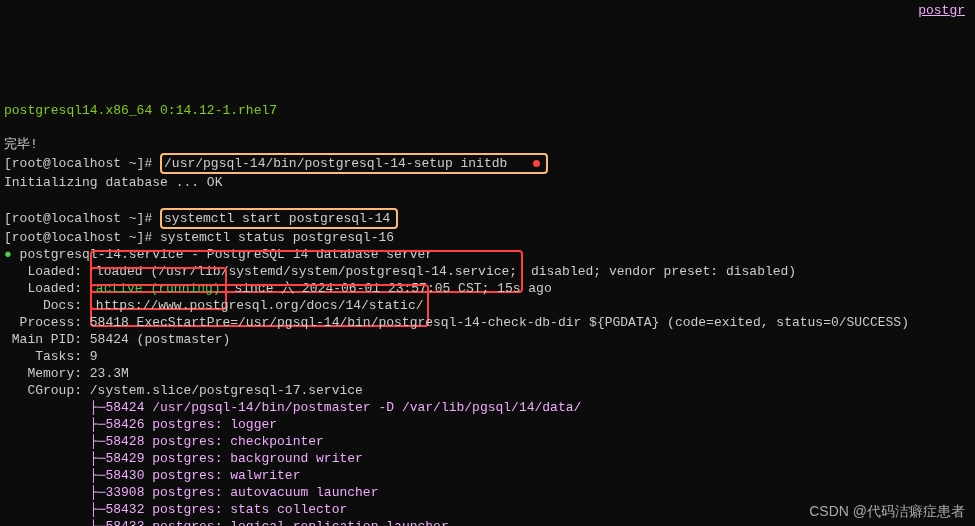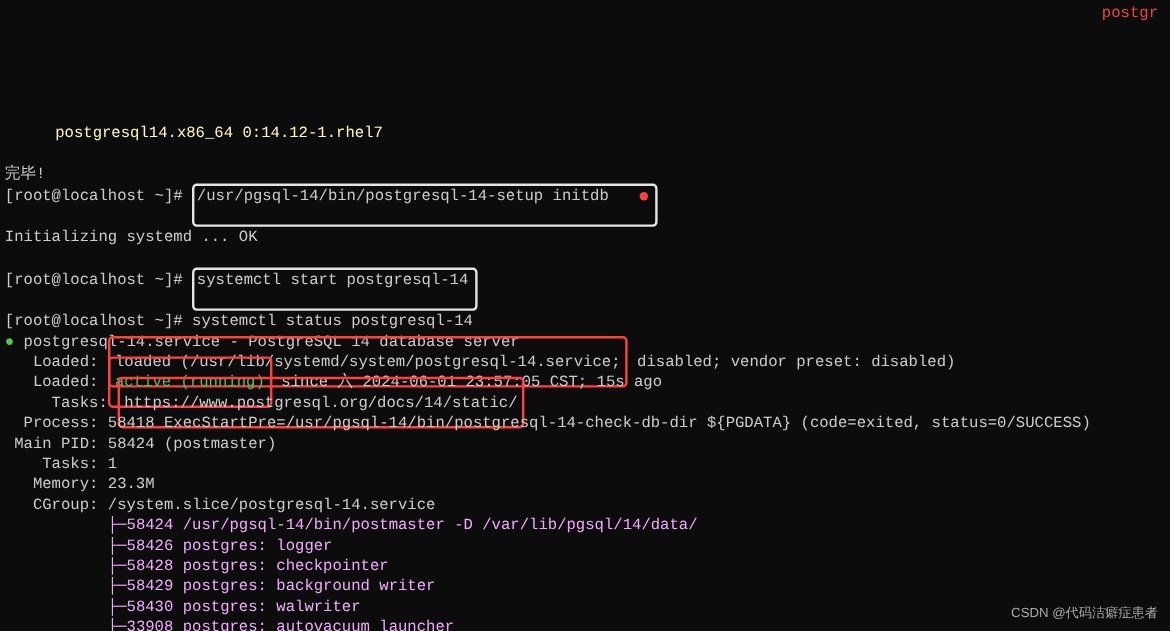--- a/index.html
+++ b/index.html
@@ -10,23 +10,23 @@
     font-family: Consolas, "Courier New", monospace;
     font-size: 13px;
     line-height: 17px;
     width: 975px;
     height: 526px;
     overflow: hidden;
     white-space: pre;
   }
   .term { padding: 0 4px 4px 4px; }
   .highlight-box {
-    border: 2px solid #e5e5e5;
+    border: 2px solid #fdba74;
     border-radius: 4px;
-    padding: 0 6px 15px 2px;
+    padding: 0 6px 0 2px;
     display: inline-block;
   }
   .red-dot {
     display:inline-block;
     width:7px;height:7px;border-radius:50%;
     background:#ff4040;margin-left:10px;vertical-align:middle;
   }
   .greenb { color: #4ec94e; font-weight: normal; }
   .bullet { color: #4ec94e; }
   .tree { color: #f0abfc; }
@@ -34,54 +34,53 @@
     border: 2px solid #ff4040;
     border-radius: 4px;
     padding: 12px 4px;
   }
   .watermark {
     position: absolute;
     right: 10px;
     bottom: 6px;
     color: #aaaaaa;
     font-family: sans-serif;
-    font-size: 11px;
+    font-size: 14px;
   }
   .top-cut {
-    color:#fef9c3;
-    margin-left:42px;
+    color:#84cc16;
   }
   .semi-right {
-    position:absolute; top:2px; right:10px; color:#ef4444;
+    position:absolute; top:2px; right:10px; color:#f0abfc;text-decoration:underline;
   }
 </style>
 </head>
 <body>
 
 
 
 <div class="semi-right">postgr</div>
 <div class="term">
 <span class="top-cut">postgresql14.x86_64 0:14.12-1.rhel7</span>
 
 <span>完毕!</span>
 <span>[root@localhost ~]# </span><span class="highlight-box"><span>/usr/pgsql-14/bin/postgresql-14-setup initdb</span>  <span class="red-dot"></span></span>
-<span>Initializing systemd ... OK</span>
+<span>Initializing database ... OK</span>
 
 <span>[root@localhost ~]# </span><span class="highlight-box"><span>systemctl start postgresql-14</span></span>
-<span>[root@localhost ~]# </span><span>systemctl status postgresql-14</span>
+<span>[root@localhost ~]# </span><span>systemctl status postgresql-16</span>
 <span class="bullet">●</span><span> postgresql-14.service - PostgreSQL 14 database server</span>
 <span>   Loaded: </span><span class="boxed-text"><span>loaded (/usr/lib/systemd/system/postgresql-14.service;</span></span><span> disabled; vendor preset: disabled)</span>
 <span>   Loaded: </span><span class="boxed-text"><span class="greenb">active (running)</span></span><span> since 六 2024-06-01 23:57:05 CST; 15s ago</span>
-<span>     Tasks: </span><span class="boxed-text"><span>https://www.postgresql.org/docs/14/static/</span></span>
+<span>     Docs: </span><span class="boxed-text"><span>https://www.postgresql.org/docs/14/static/</span></span>
 <span>  Process: 58418 ExecStartPre=/usr/pgsql-14/bin/postgresql-14-check-db-dir ${PGDATA} (code=exited, status=0/SUCCESS)</span>
 <span> Main PID: 58424 (postmaster)</span>
-<span>    Tasks: 1</span>
+<span>    Tasks: 9</span>
 <span>   Memory: 23.3M</span>
-<span>   CGroup: /system.slice/postgresql-14.service</span>
+<span>   CGroup: /system.slice/postgresql-17.service</span>
            <span class="tree">├─58424 /usr/pgsql-14/bin/postmaster -D /var/lib/pgsql/14/data/</span>
            <span class="tree">├─58426 postgres: logger</span>
            <span class="tree">├─58428 postgres: checkpointer</span>
            <span class="tree">├─58429 postgres: background writer</span>
            <span class="tree">├─58430 postgres: walwriter</span>
            <span class="tree">├─33908 postgres: autovacuum launcher</span>
            <span class="tree">├─58432 postgres: stats collector</span>
            <span class="tree">└─58433 postgres: logical replication launcher</span>
 
 

